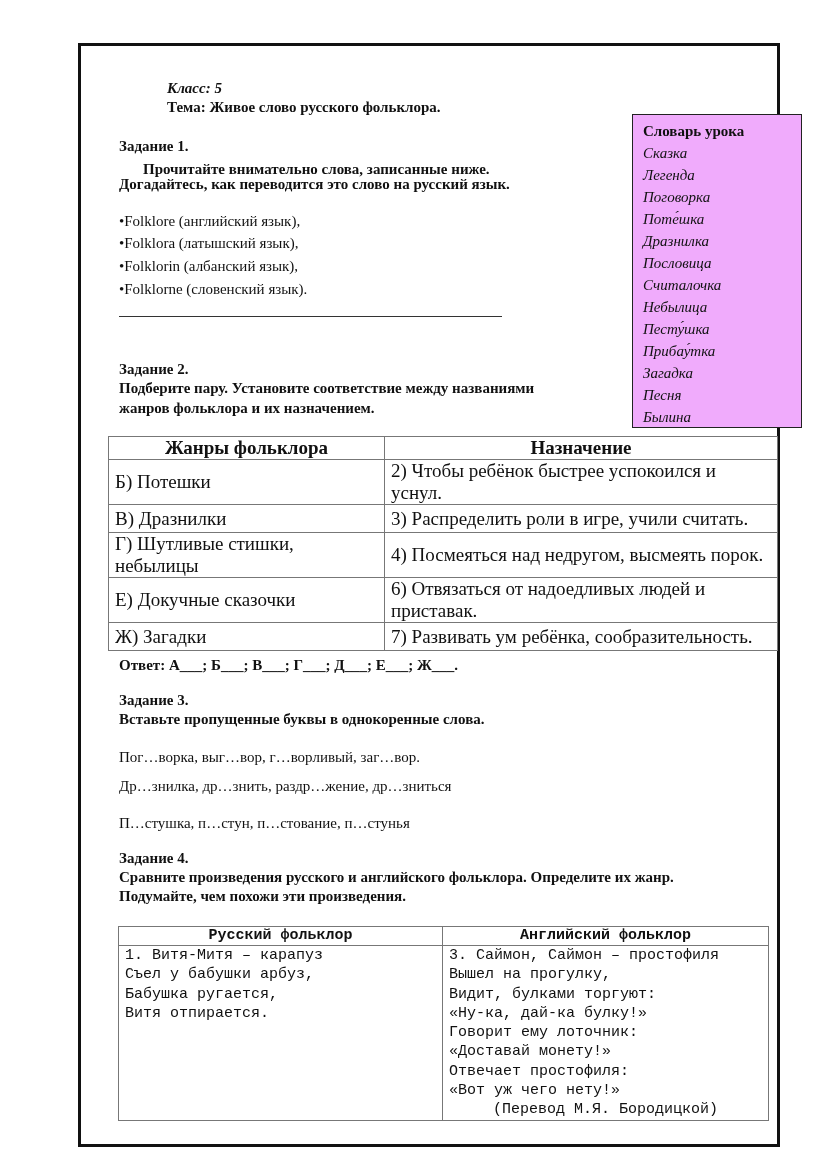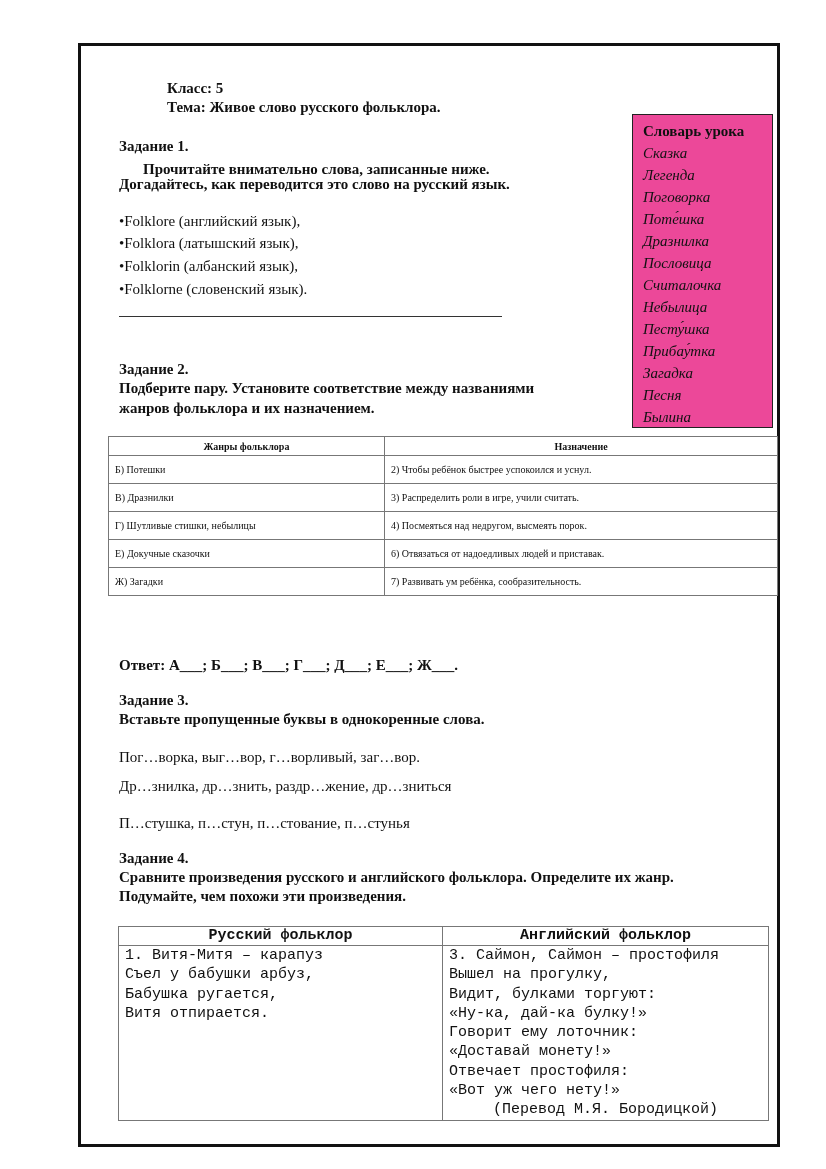--- a/index.html
+++ b/index.html
@@ -2,44 +2,44 @@
 <html><head>
 <meta charset="utf-8">
 <style>
   html, body { margin:0; padding:0; background:#ffffff; }
   body { width:826px; height:1169px; position:relative; overflow:hidden;
          font-family:"Liberation Serif", "DejaVu Serif", serif; color:#111; font-size:15px; }
   .page-frame { position:absolute; left:78px; top:43px; width:702px; height:1104px;
                 border:3px solid #111; box-sizing:border-box; }
   .abs { position:absolute; white-space:nowrap; }
   .b { font-weight:bold; }
-  .vocab { position:absolute; left:632px; top:114px; width:141px; height:314px;
-           background:#ec4899; border:1px solid #222; box-sizing:border-box; padding:5px 0 0 10px; }
+  .vocab { position:absolute; left:632px; top:114px; width:170px; height:314px;
+           background:#f0abfc; border:1px solid #222; box-sizing:border-box; padding:5px 0 0 10px; }
   .vocab .title { font-weight:bold; font-size:15px; line-height:22px; }
   .vocab .item { font-style:italic; font-size:15px; line-height:22px; }
   table { border-collapse:collapse; position:absolute; }
   .t2 { left:108px; top:436px; width:670px; }
-  .t2 td, .t2 th { border:1px solid #777; font-size:10px; padding:0 6px; height:27px; }
+  .t2 td, .t2 th { border:1px solid #777; font-size:19px; padding:0 6px; height:27px; }
   .t2 th { height:18px; }
   .t2 th { font-weight:bold; text-align:center; }
   .t2 col.c1 { width:276px; }
   .t4 { left:118px; top:926px; width:651px;font-family:Liberation Mono, monospace; }
   .t4 td, .t4 th { border:1px solid #777; font-size:15px; padding:0 6px; vertical-align:top; }
   .t4 th { font-weight:bold; text-align:center; height:18px; line-height:18px; }
   .t4 td .line { line-height:19.3px; }
   .t4 .right { text-align:center; }
   .t4 col.c1 { width:324px; }
   .underline-rule { position:absolute; left:119px; top:316px; width:383px; border-top:1px solid #333; }
 </style>
 </head>
 <body>
 
 <div class="page-frame"></div>
 
-<div class="abs b" style="left:167px;top:80px;">Класс: 5</div>
+<div class="abs b" style="left:167px;top:80px;font-style:italic;">Класс: 5</div>
 <div class="abs b" style="left:167px;top:99px;">Тема: Живое слово русского фольклора.</div>
 
 <div class="vocab">
   <div class="title">Словарь урока</div>
   <div class="item">Сказка</div>
   <div class="item">Легенда</div>
   <div class="item">Поговорка</div>
   <div class="item">Поте́шка</div>
   <div class="item">Дразнилка</div>
   <div class="item">Пословица</div>

